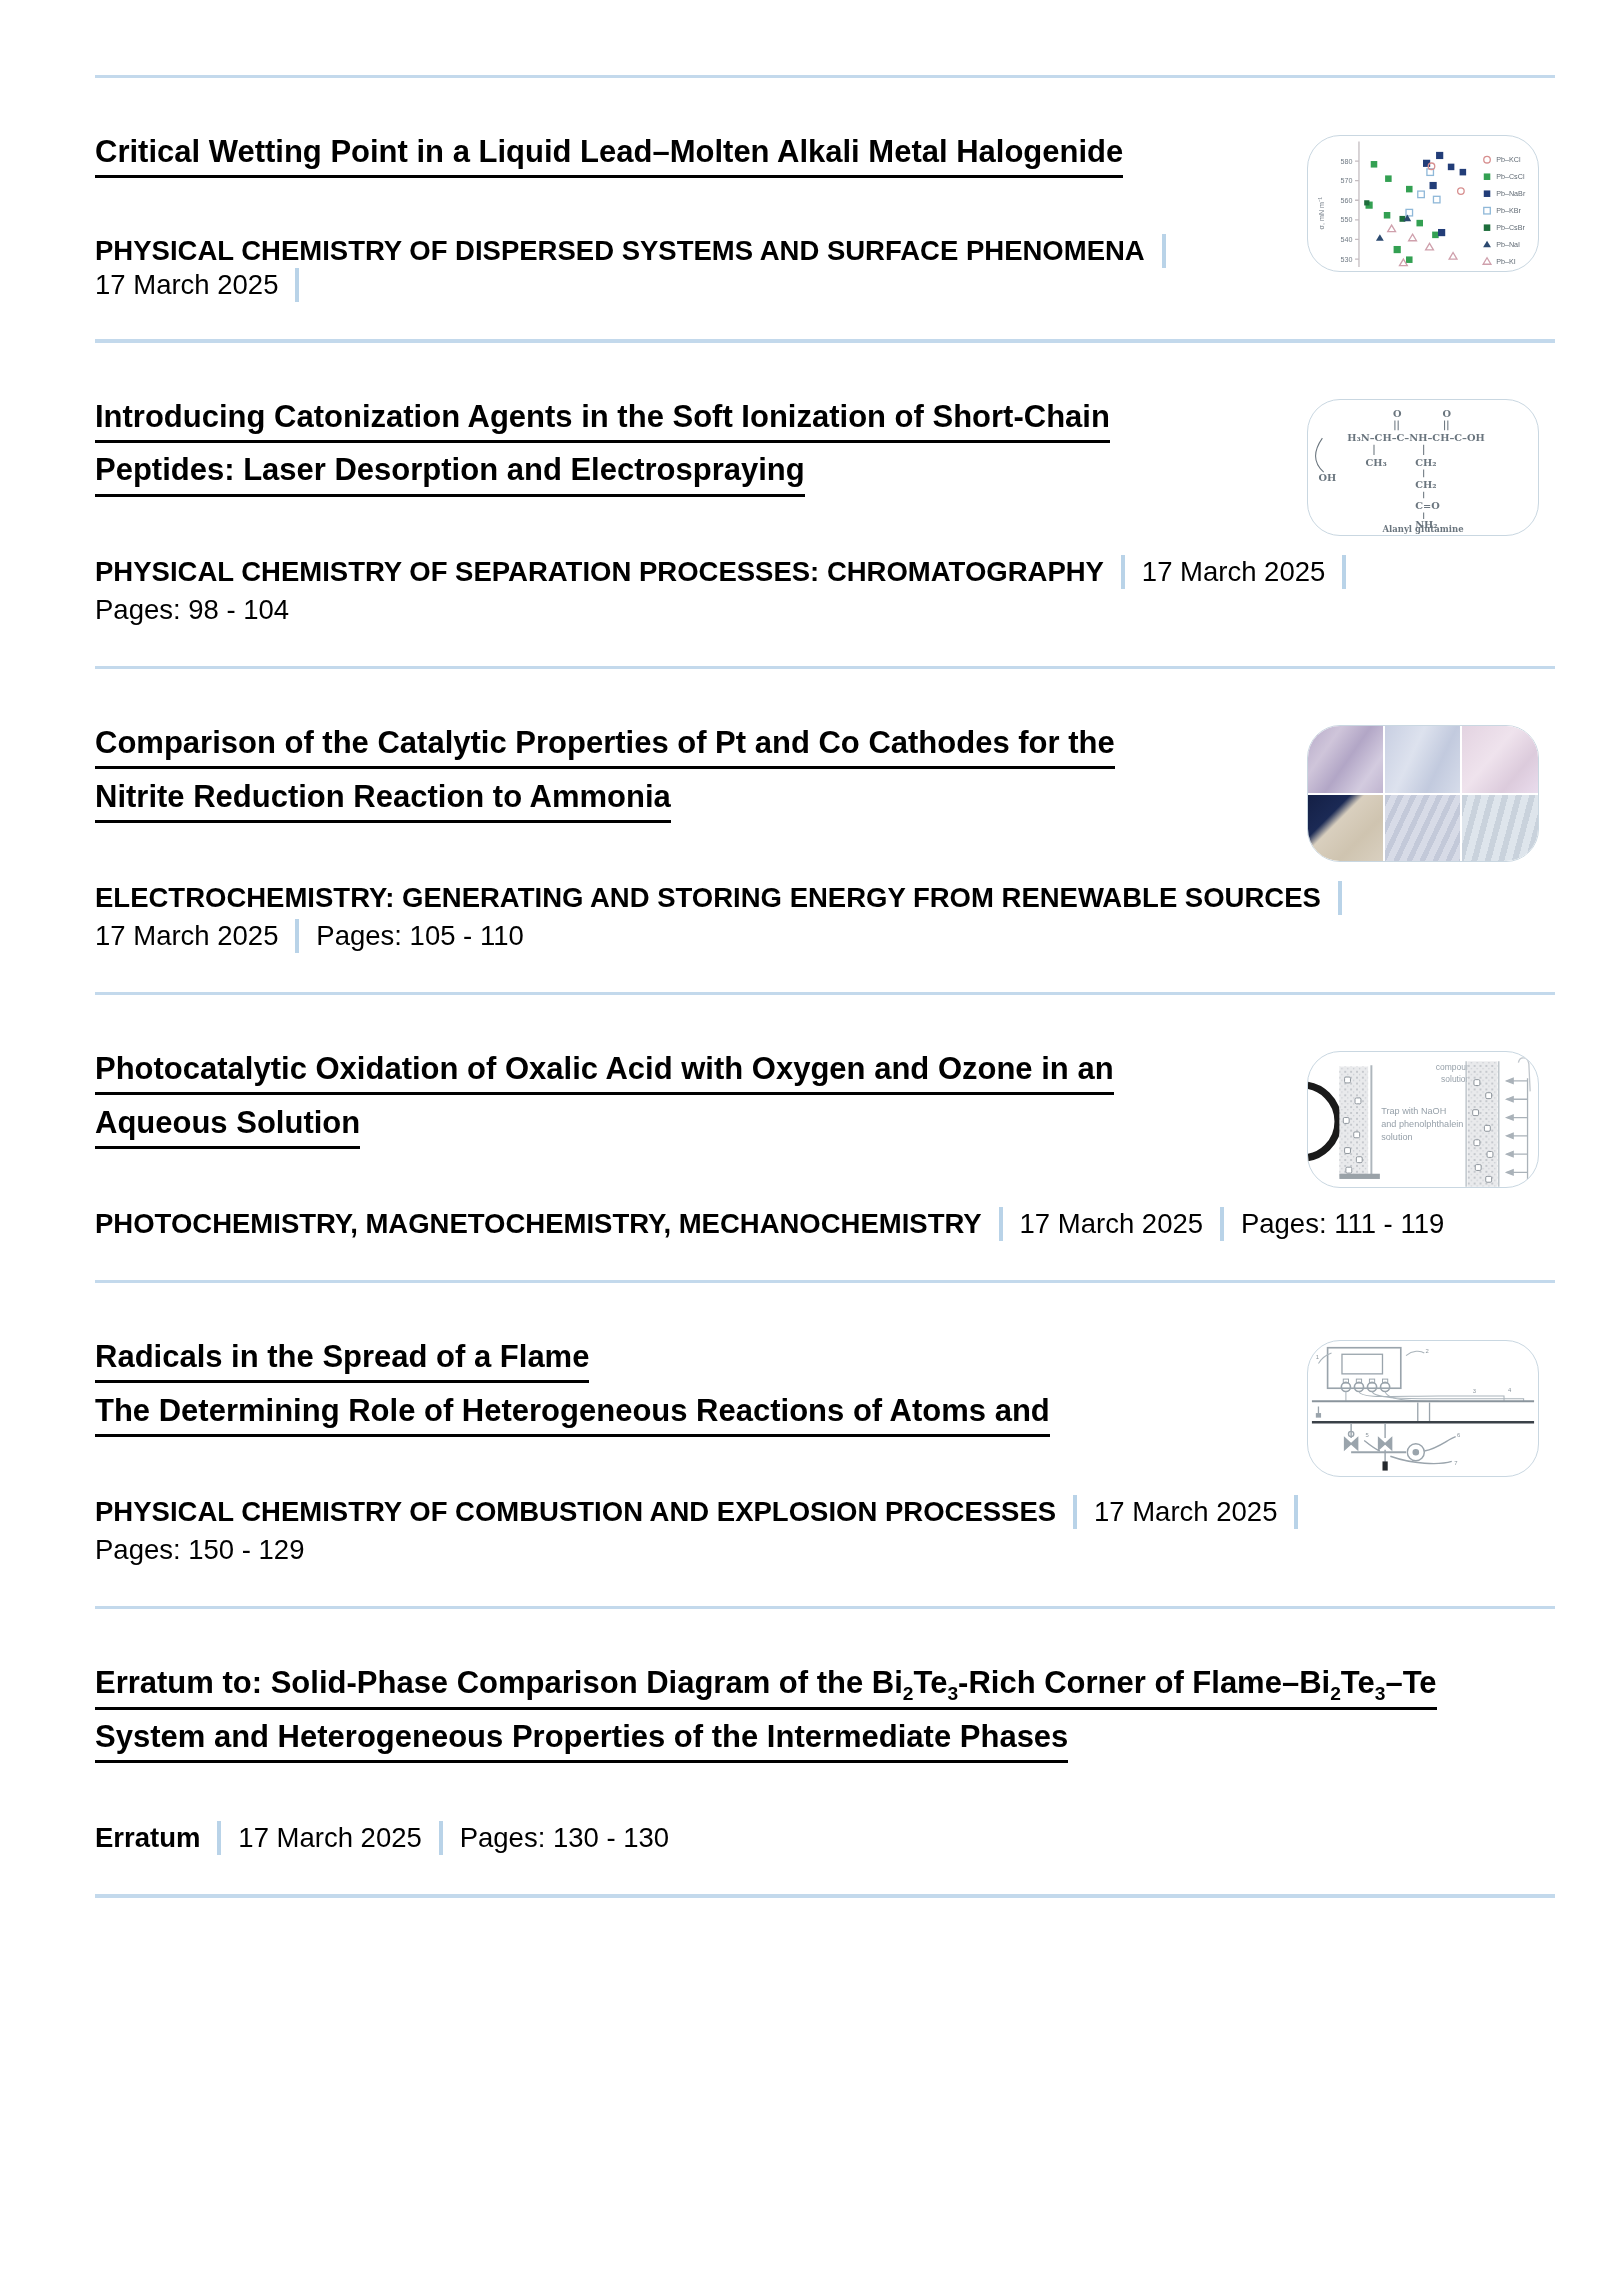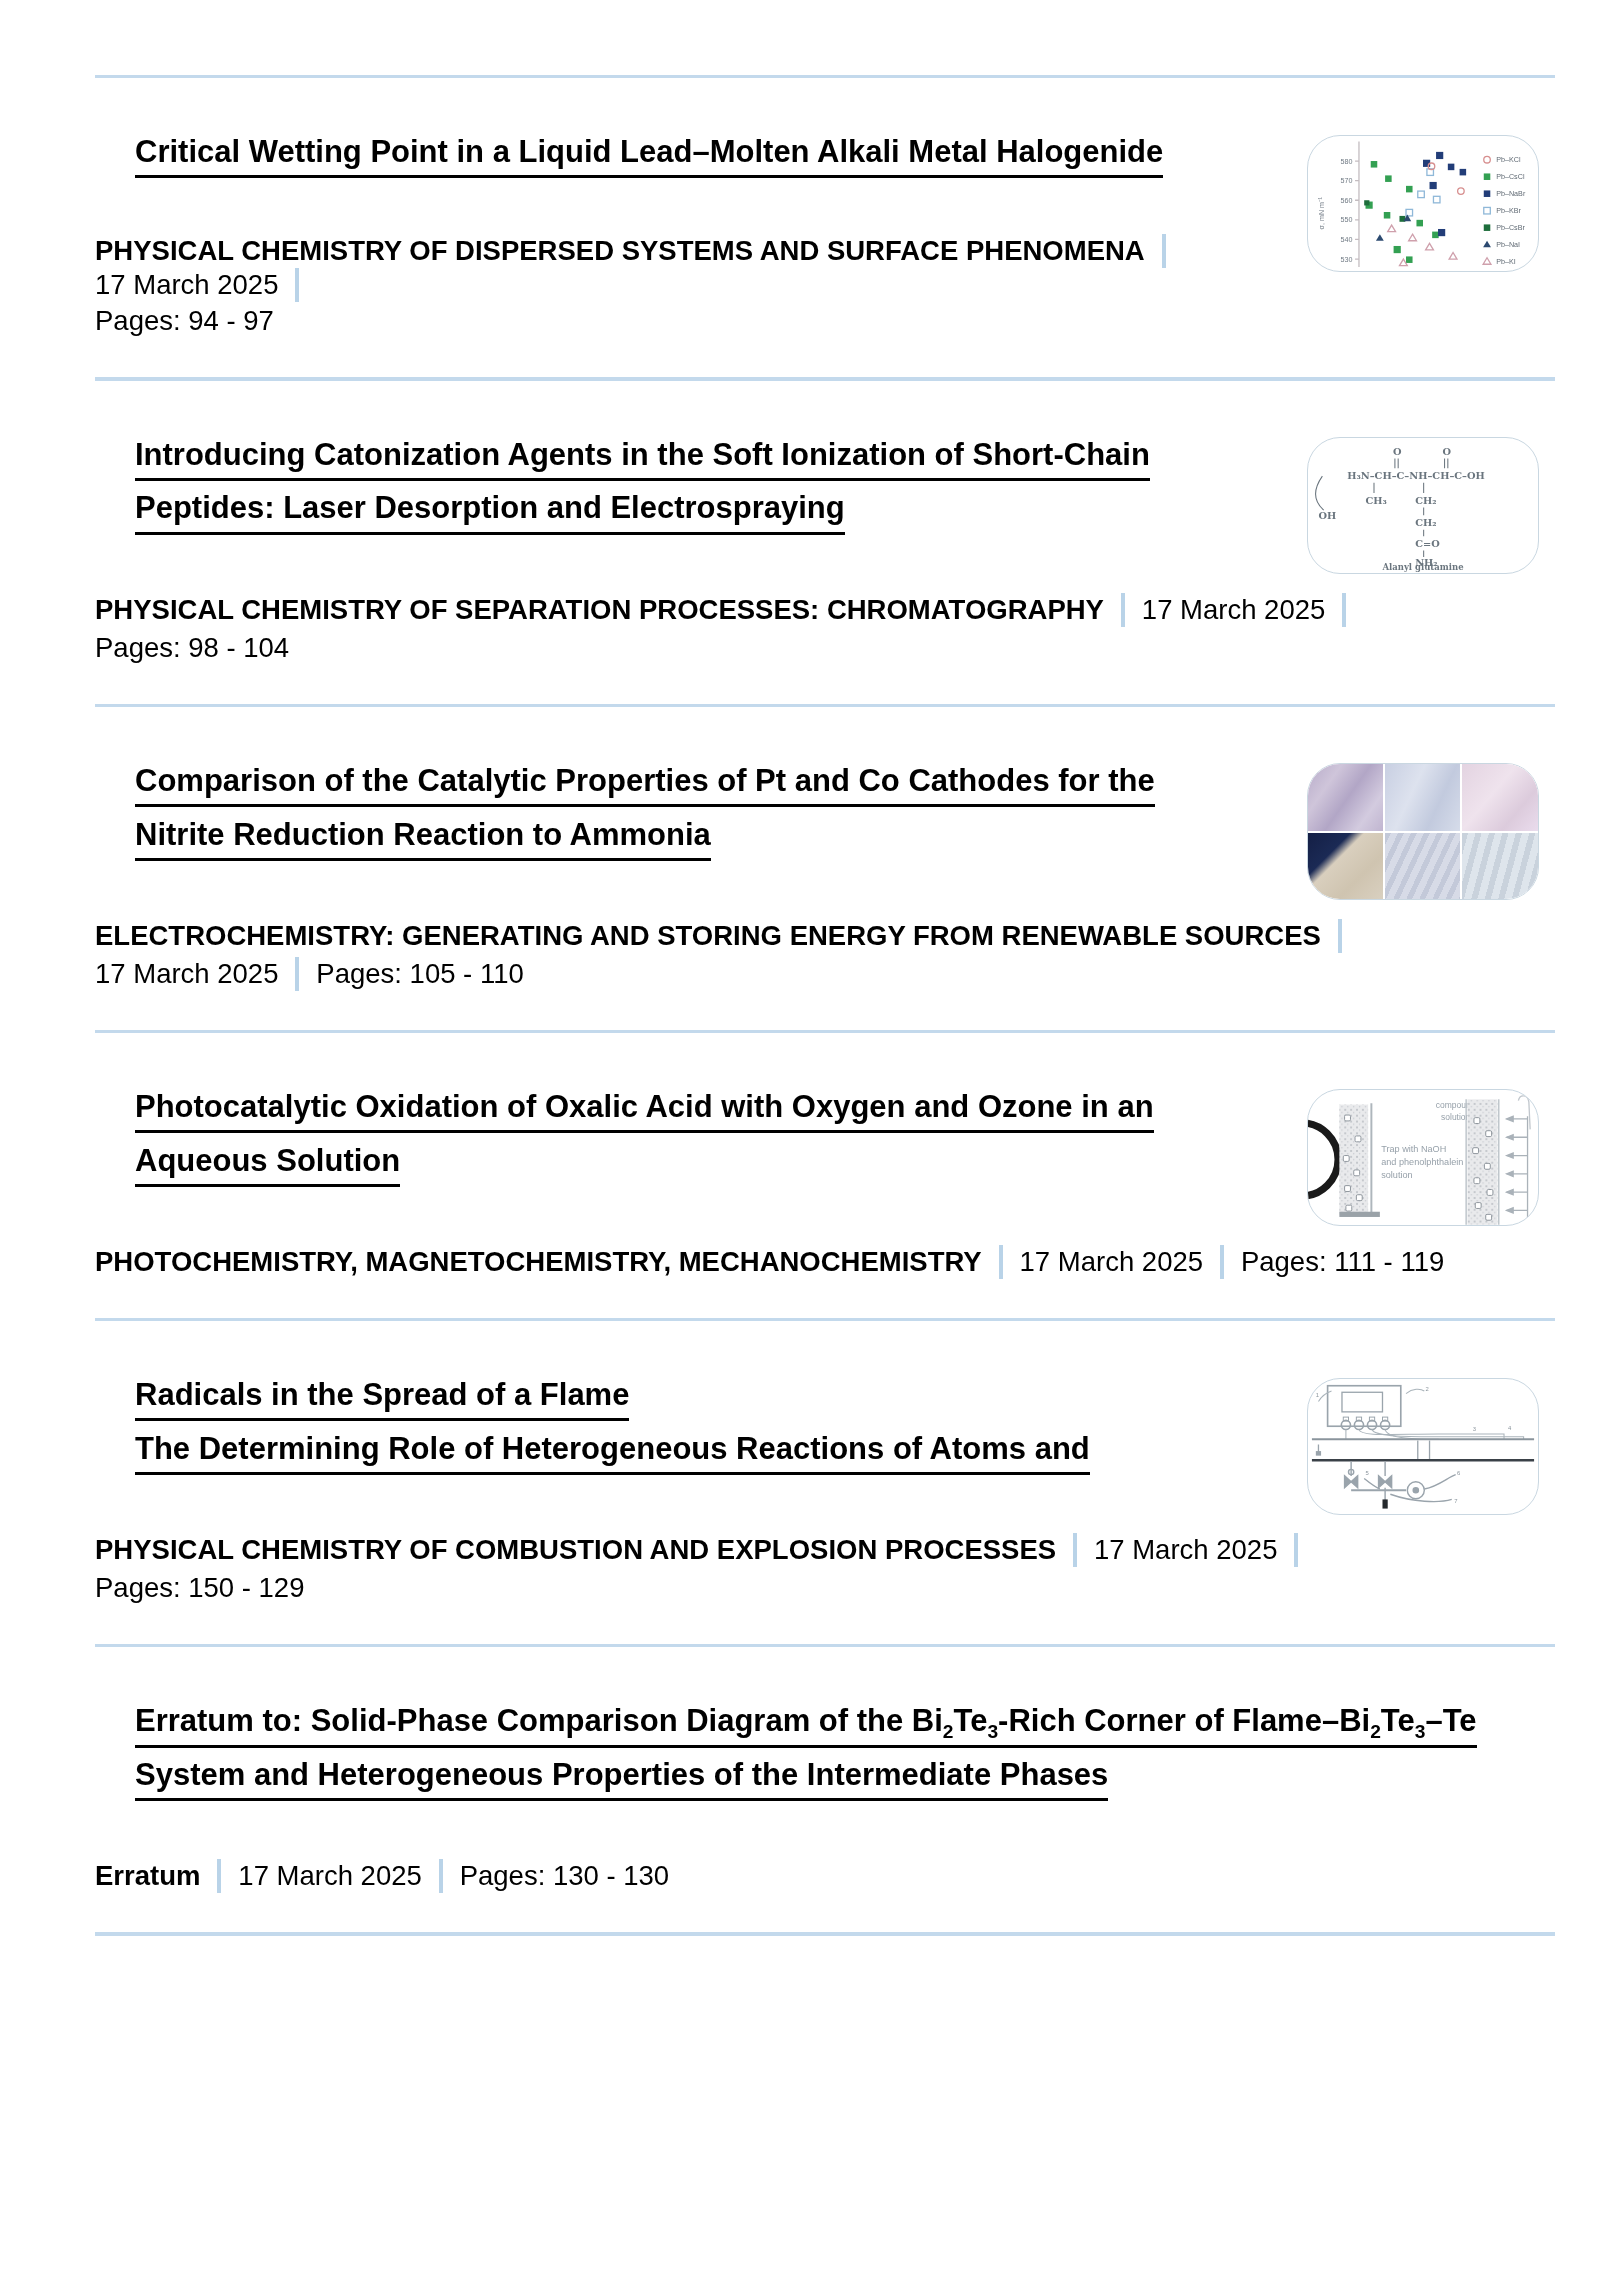--- a/index.html
+++ b/index.html
@@ -3,21 +3,21 @@
 <meta charset="utf-8">
 <style>
   html,body{margin:0;padding:0;}
   body{width:1622px;height:2295px;background:#ffffff;font-family:"Liberation Sans",sans-serif;color:#000;}
   .container{margin-left:95px;width:1460px;padding-top:75px;}
   hr.rule{border:0;height:3.3px;background:#c3d9ec;margin:0;}
   .entry{padding:55px 0 37px;}
   .entry::after{content:"";display:block;clear:both;}
   .thumb{float:right;width:230px;height:135px;margin:1.3px 16.4px 15.7px 27.5px;border:1.3px solid #c9d7e1;border-radius:33px;overflow:hidden;background:#fff;position:relative;}
   .thumb svg{display:block;width:100%;height:100%;}
-  .title{display:block;text-decoration:none;color:#000;cursor:pointer;margin-left:40px;}
+  .title{display:block;text-decoration:none;color:#000;cursor:pointer;}
   .title-line{margin-bottom:8.5px;}
   .title-text{display:inline-block;font-size:31px;font-weight:bold;line-height:37px;border-bottom:3.9px solid #000;padding-bottom:5.2px;}
   .title-text sub{font-size:0.62em;line-height:0;}
   .meta{margin-top:56px;text-align:center;}
   .meta-line{display:flex;align-items:center;flex-wrap:wrap;min-height:38px;}
   .meta-item{font-size:27.5px;white-space:nowrap;}
   .meta-item.bold{font-weight:bold;}
   .bar{width:3.9px;height:34px;background:#b9d3e8;margin:0 17px;flex:none;}
   
   .photo-grid{display:grid;width:100%;height:100%;grid-template-columns:1fr 1fr 1fr;grid-template-rows:1fr 1fr;gap:2px;background:#fff;}
@@ -127,23 +127,20 @@
     </div>
     <a class="title">
         <div class="title-line"><span class="title-text"><span>Critical Wetting Point in a Liquid Lead–Molten Alkali Metal Halogenide</span></span></div>
       </a>
     <div class="meta">
         <div class="meta-line">
           <span class="meta-item bold">PHYSICAL CHEMISTRY OF DISPERSED SYSTEMS AND SURFACE PHENOMENA</span>
           <span class="bar"></span>
           <span class="meta-item">17 March 2025</span>
           <span class="bar"></span>
-        </div>
-        <div class="meta-line">
-          <span class="meta-item">Pages: 94 - 97</span>
         </div>
       </div>
   </section>
 
   <hr class="rule">
 
   <section class="entry">
     <div class="thumb">
       <svg viewBox="0 0 352 206">
         <g class="serif" fill="#6a757e" font-size="15" font-weight="bold">

